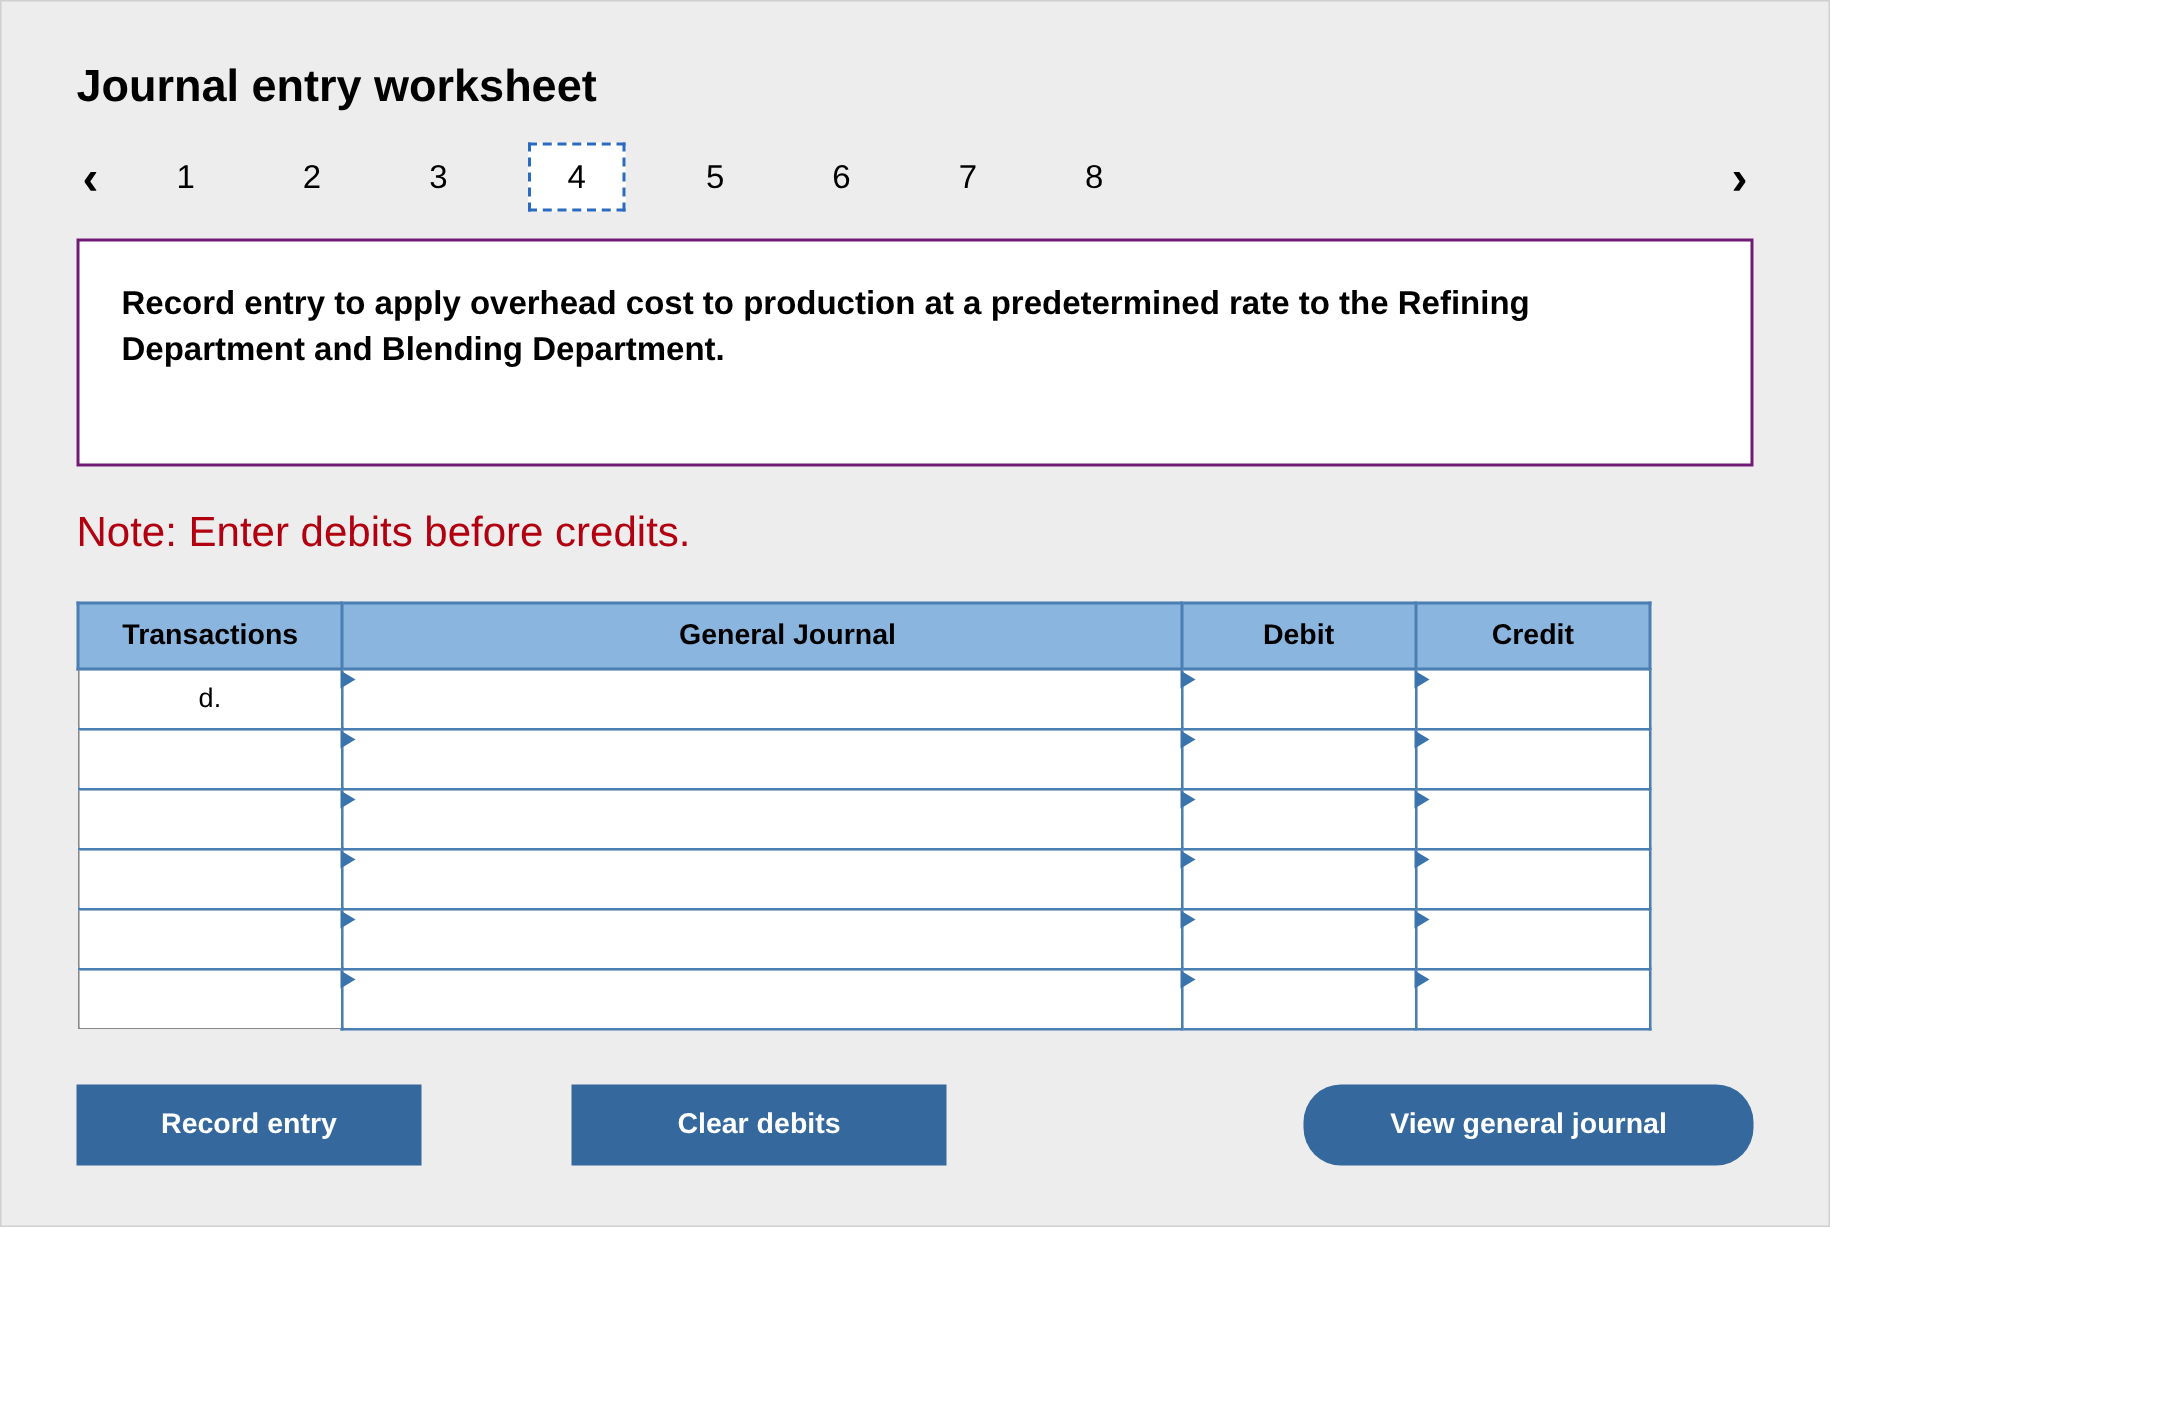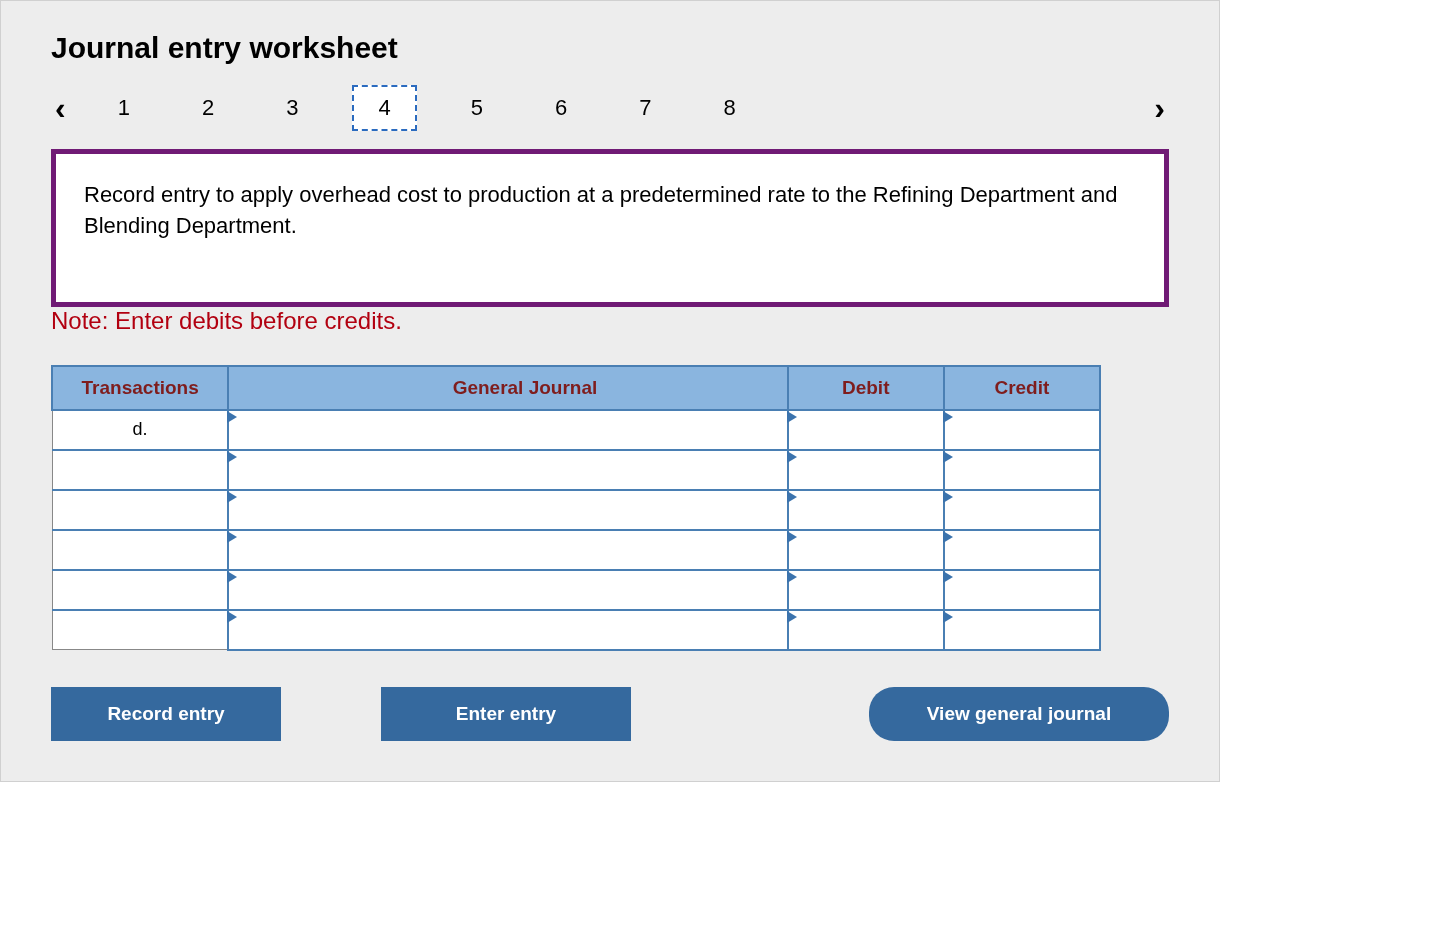--- a/index.html
+++ b/index.html
@@ -14,21 +14,21 @@
     margin: 0;
     background: #ededed;
     border: 1px solid #d0d0d0;
     padding: 30px 50px 40px 50px;
     position: relative;
   }
   .title {
     font-size: 30px;
     font-weight: bold;
     color: #000;
-    margin: 0 0 20px 0;
+    margin: 10px 0 20px 0;
   }
   .nav-row {
     display: flex;
     align-items: center;
     margin-bottom: 18px;
   }
   .chevron {
     font-size: 32px;
     font-weight: bold;
     color: #000;
@@ -55,40 +55,41 @@
   .tab.active {
     background: #ffffff;
     border: 2px dashed #2b6bbf;
     padding: 8px 24px;
   }
   .chevron-right-wrap {
     margin-left: auto;
   }
   .instruction-box {
     background: #ffffff;
-    border: 5px solid #701a75;
+    border: 2px solid #701a75;
     padding: 26px 28px 60px 28px;
     font-size: 22px;
     line-height: 1.4;
     color: #000;
-    margin-bottom: 0;
+    margin-bottom: 28px;
+    font-weight: bold;
   }
   .note {
     color: #b20010;
-    font-size: 24px;
+    font-size: 28px;
     margin-bottom: 30px;
   }
   .je-table {
     border-collapse: collapse;
     width: 1050px;
     margin-bottom: 36px;
   }
   .je-table th {
     background: #8ab5df;
-    color: #7f1d1d;
+    color: #000000;
     font-weight: bold;
     font-size: 19px;
     border: 2px solid #4a7fb3;
     padding: 10px 8px;
     text-align: center;
   }
   .je-table th.col-trans { width: 175px; }
   .je-table th.col-gj { width: 555px; padding-left: 42px; }
   .je-table th.col-debit { width: 155px; margin-left: 40px; }
   .je-table th.col-credit { width: 155px; }
@@ -208,17 +209,17 @@
           <td class="trans-cell"></td>
           <td><span class="cell-caret"></span><span></span></td>
           <td><span class="cell-caret"></span><span></span></td>
           <td><span class="cell-caret"></span><span></span></td>
         </tr>
       </tbody>
   </table>
 
   <div class="button-row">
     <button class="btn btn-record">Record entry</button>
-    <button class="btn btn-clear">Enter entry</button>
+    <button class="btn btn-clear">Clear debits</button>
     <button class="btn btn-view">View general journal</button>
   </div>
 
 </div>
 
 </body></html>

